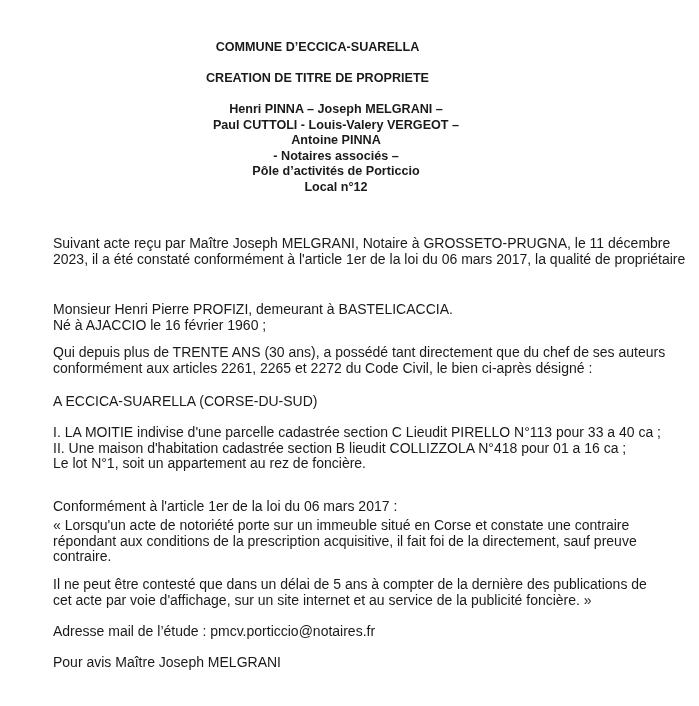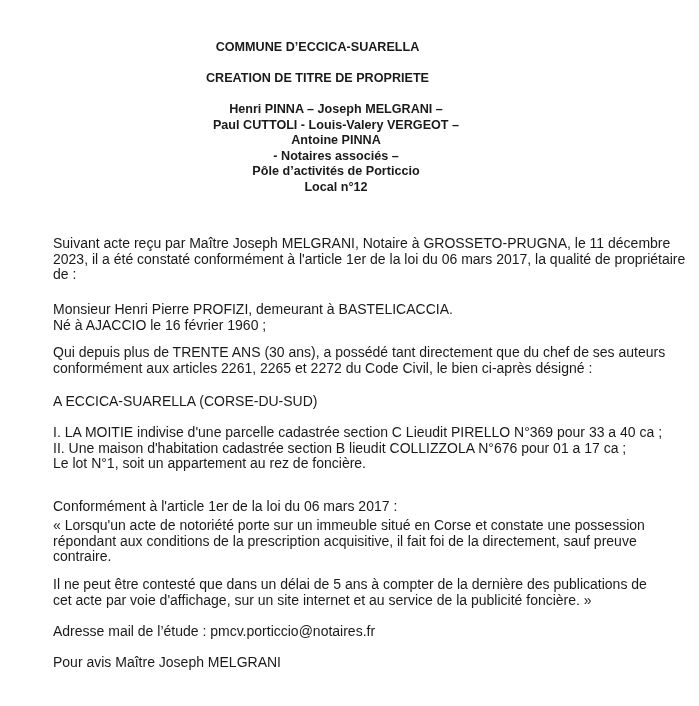--- a/index.html
+++ b/index.html
@@ -25,49 +25,48 @@
   <div>Paul CUTTOLI - Louis-Valery VERGEOT –</div>
   <div>Antoine PINNA</div>
   <div>- Notaires associés –</div>
   <div>Pôle d’activités de Porticcio</div>
   <div>Local n°12</div>
 </div>
 
 <div class="p" style="top:236px">
   <div>Suivant acte reçu par Maître Joseph MELGRANI, Notaire à GROSSETO-PRUGNA, le 11 décembre</div>
   <div>2023, il a été constaté conformément à l'article 1er de la loi du 06 mars 2017, la qualité de propriétaire</div>
-  <div>de :</div>
 </div>
 
 <div class="p" style="top:302px">
   <div>Monsieur Henri Pierre PROFIZI, demeurant à BASTELICACCIA.</div>
   <div>Né à AJACCIO le 16 février 1960 ;</div>
 </div>
 
 <div class="p" style="top:345px">
   <div>Qui depuis plus de TRENTE ANS (30 ans), a possédé tant directement que du chef de ses auteurs</div>
   <div>conformément aux articles 2261, 2265 et 2272 du Code Civil, le bien ci-après désigné :</div>
 </div>
 
 <div class="p" style="top:394px">
   <div>A ECCICA-SUARELLA (CORSE-DU-SUD)</div>
 </div>
 
 <div class="p" style="top:425px">
-  <div>I. LA MOITIE indivise d'une parcelle cadastrée section C Lieudit PIRELLO N°369 pour 33 a 40 ca ;</div>
-  <div>II. Une maison d'habitation cadastrée section B lieudit COLLIZZOLA N°676 pour 01 a 17 ca ;</div>
+  <div>I. LA MOITIE indivise d'une parcelle cadastrée section C Lieudit PIRELLO N°113 pour 33 a 40 ca ;</div>
+  <div>II. Une maison d'habitation cadastrée section B lieudit COLLIZZOLA N°418 pour 01 a 16 ca ;</div>
   <div>Le lot N°1, soit un appartement au rez de foncière.</div>
 </div>
 
 <div class="p" style="top:499px">
   <div>Conformément à l'article 1er de la loi du 06 mars 2017 :</div>
 </div>
 
 <div class="p" style="top:518px">
-  <div>« Lorsqu'un acte de notoriété porte sur un immeuble situé en Corse et constate une possession</div>
+  <div>« Lorsqu'un acte de notoriété porte sur un immeuble situé en Corse et constate une contraire</div>
   <div>répondant aux conditions de la prescription acquisitive, il fait foi de la directement, sauf preuve</div>
   <div>contraire.</div>
 </div>
 
 <div class="p" style="top:577px">
   <div>Il ne peut être contesté que dans un délai de 5 ans à compter de la dernière des publications de</div>
   <div>cet acte par voie d'affichage, sur un site internet et au service de la publicité foncière. »</div>
 </div>
 
 <div class="p" style="top:624px">

